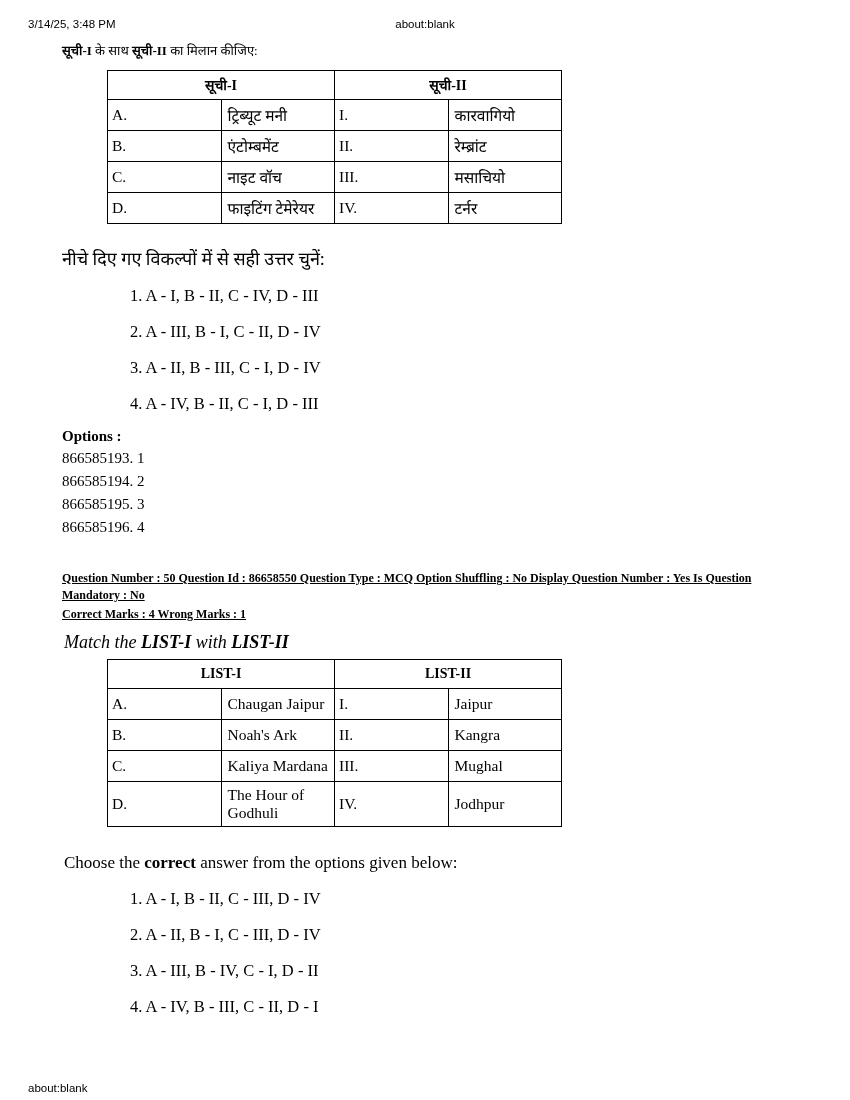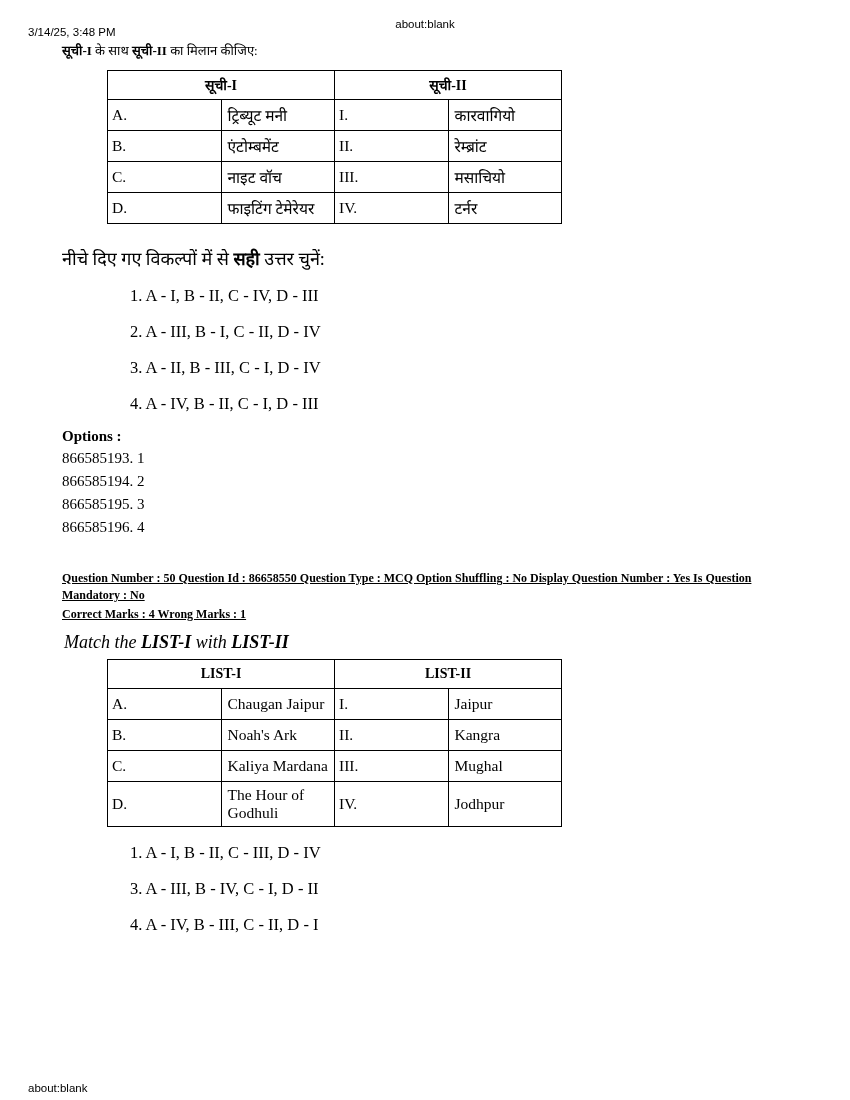--- a/index.html
+++ b/index.html
@@ -26,21 +26,21 @@
     top: 18px;
     left: 0;
     width: 850px;
     font-family: "Liberation Sans", sans-serif;
     font-size: 11.5px;
     color: #000;
   }
   .browser-header .hdr-date {
     position: absolute;
     left: 28px;
-    top: 8px;
+    top: 0;
     text-align: center;
   }
   .browser-header .hdr-title {
     position: absolute;
     left: 0;
     width: 850px;
     text-align: center;
     top: 0;
   }
   .browser-footer {
@@ -109,21 +109,21 @@
   table.match td.val-right {
     width: 208px;
   }
   .hin-table td, .hin-table th {
     font-size: 16px;
   }
   .sub-instruction {
     font-size: 18px;
     margin: 22px 0 6px 0;
   }
-  .sub-instruction b { font-weight: bold; text-align: right; }
+  .sub-instruction b { font-weight: normal; text-align: right; }
   .opt-list {
     margin: 12px;
     padding: 0;
     list-style: none;
   }
   .opt-list li {
     font-size: 16.5px;
     margin: 16px 0 0 20px;
     padding-left: 58px;
     text-indent: -22px;
@@ -279,23 +279,27 @@
         </tr>
         <tr>
           <td class="key">D.</td>
           <td class="val-left">The Hour of Godhuli</td>
           <td class="key">IV.</td>
           <td class="val-right">Jodhpur</td>
         </tr>
       </tbody>
     </table>
 
+    <p class="choose-line">
+      <span>Choose the </span><b>correct</b><span> answer from the options given below:</span>
+    </p>
 
     <ul class="opt-list">
       <li>1. A - I, B - II, C - III, D - IV</li>
+      <li>2. A - II, B - I, C - III, D - IV</li>
       <li>3. A - III, B - IV, C - I, D - II</li>
       <li>4. A - IV, B - III, C - II, D - I</li>
     </ul>
 
   </div>
 
   <div class="browser-footer">
     <span class="ftr-left">about:blank</span>
     <span class="ftr-right">58/91</span>
   </div>

